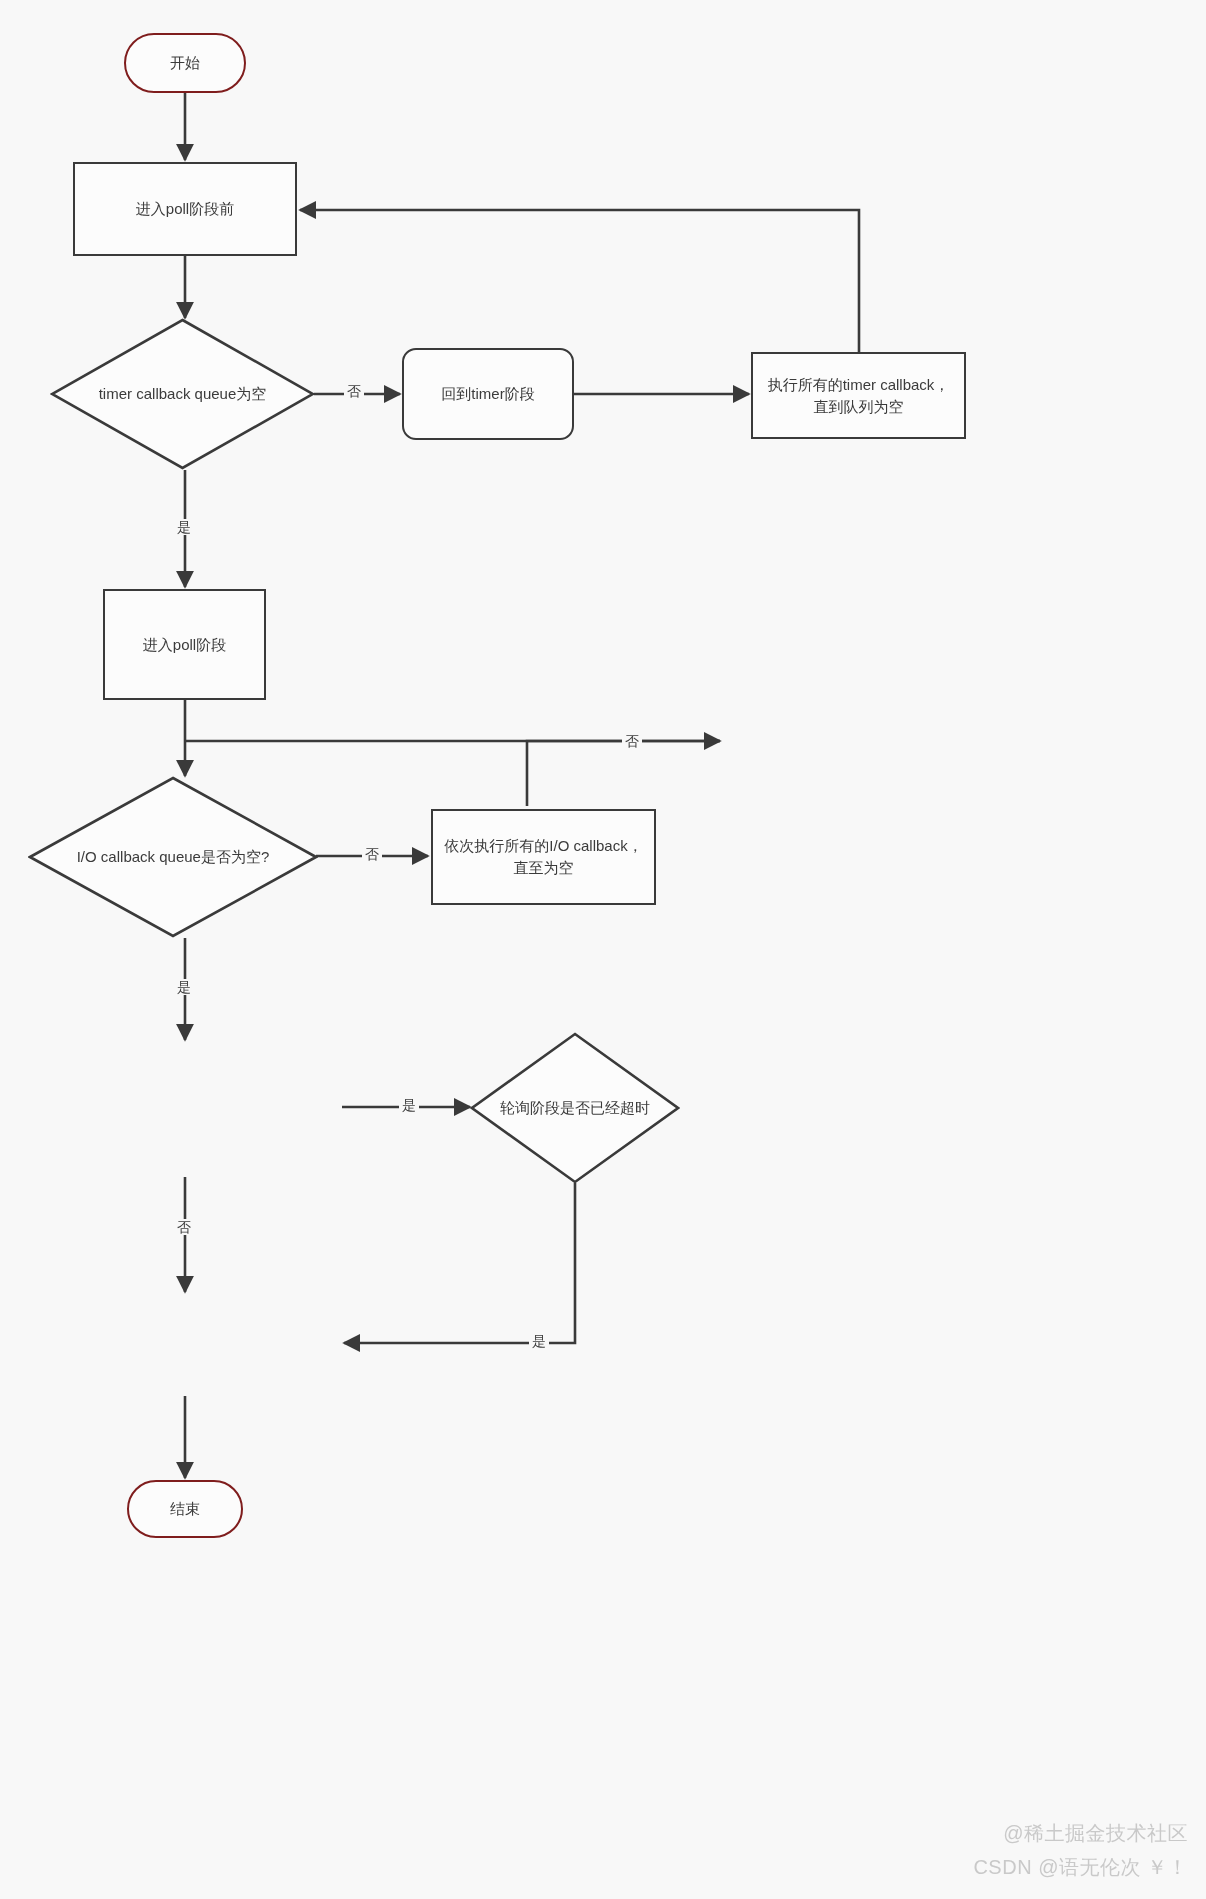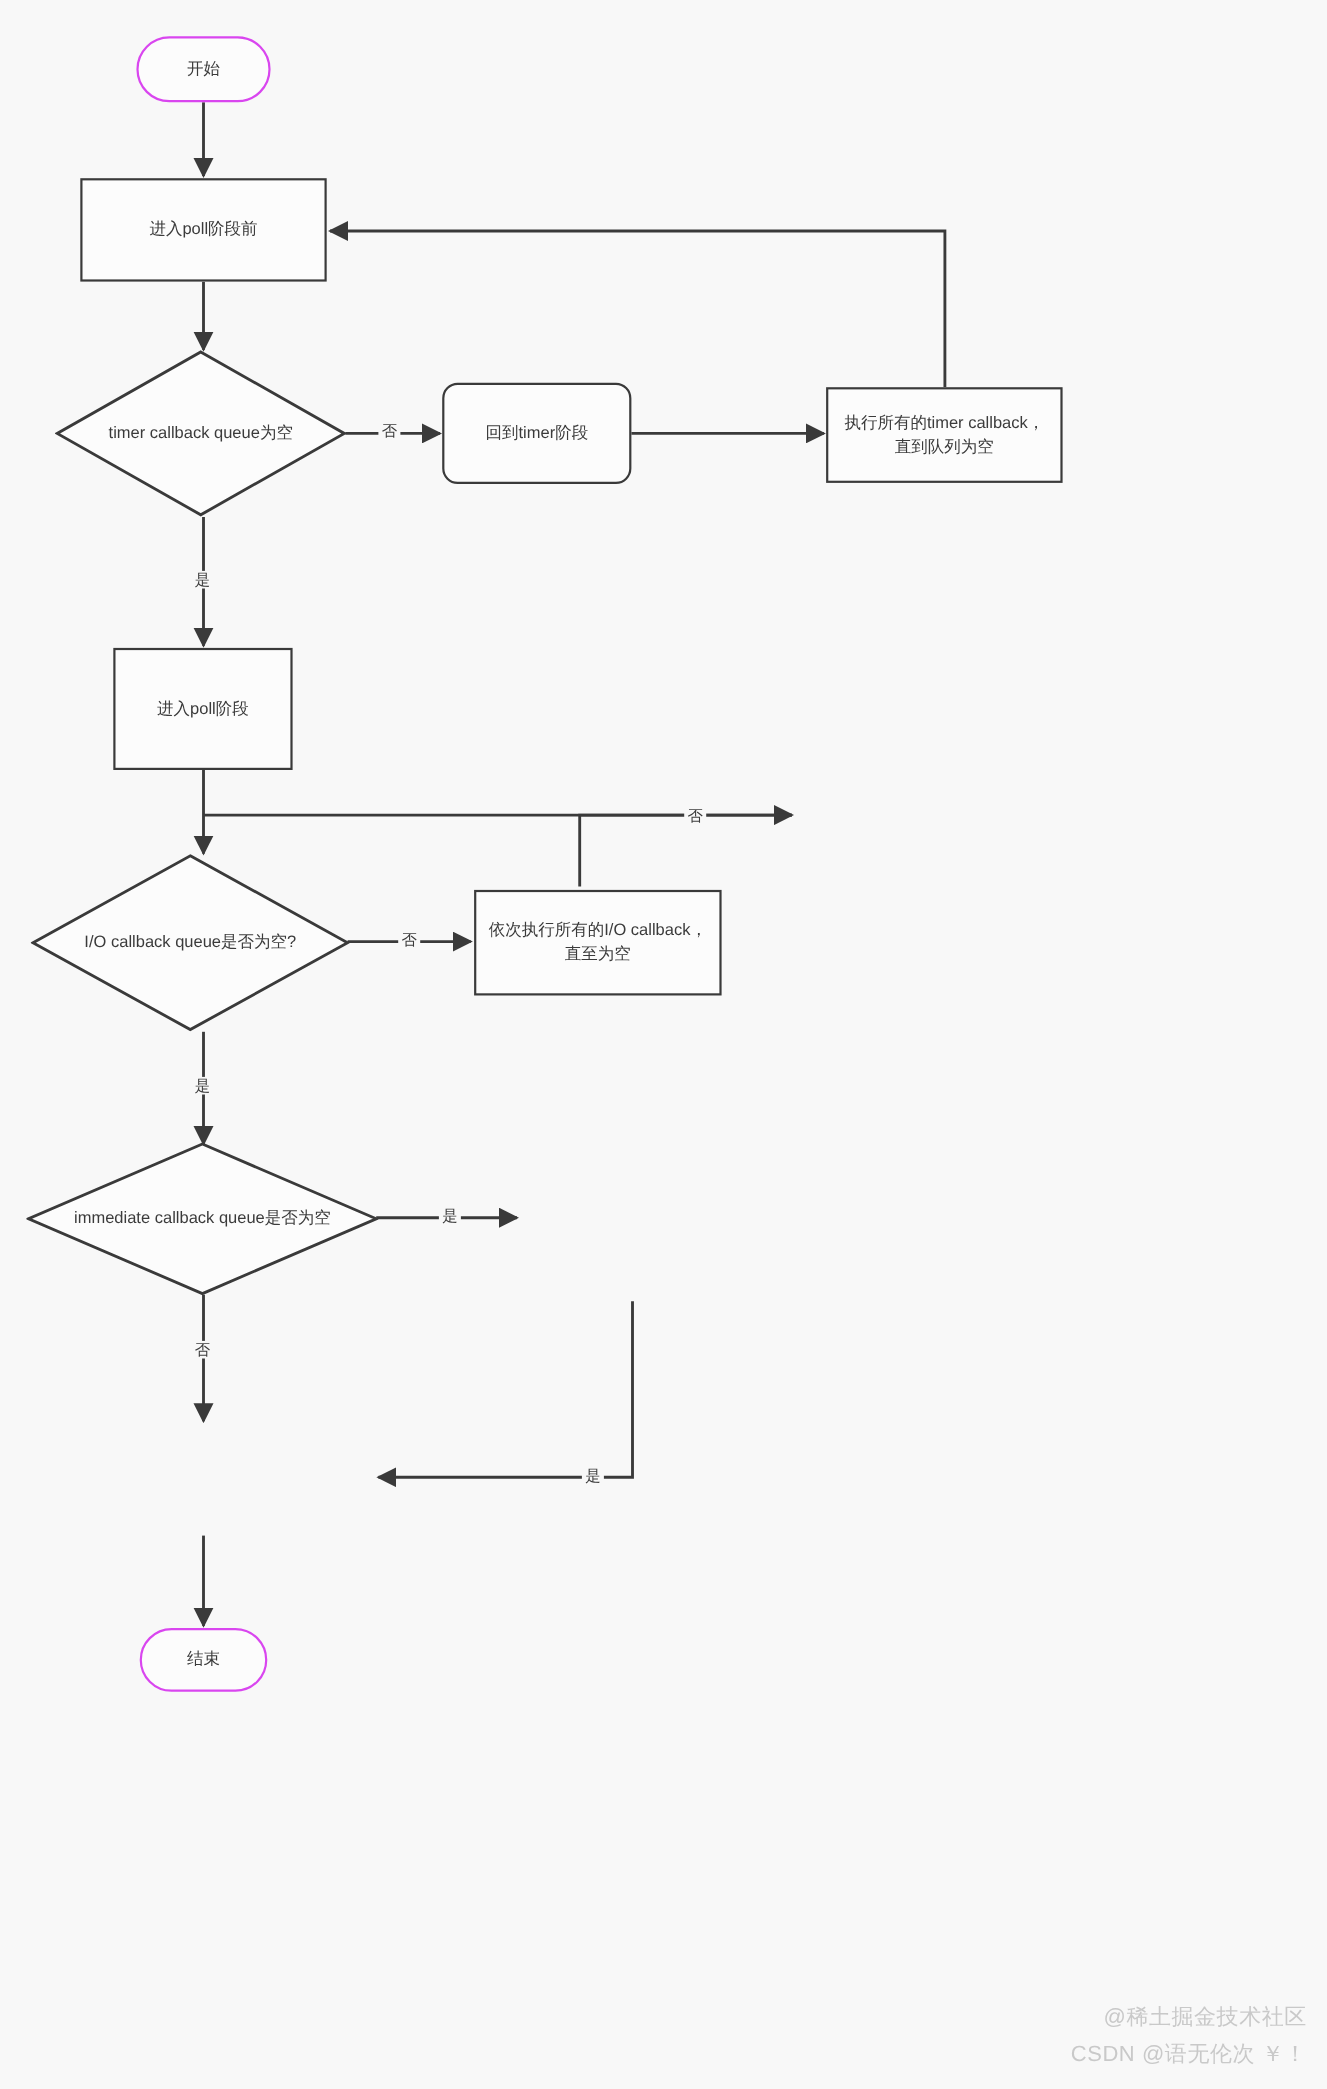--- a/index.html
+++ b/index.html
@@ -35,21 +35,21 @@
     font-size: 15px;
     line-height: 1.45;
     z-index: 3;
   }
   .node.rect {
     background: #fcfcfc;
     border: 2px solid #3a3a3a;
   }
   .node.terminator {
     background: #fcfcfc;
-    border: 2px solid #d946ef;
+    border: 2px solid #7f1d1d;
     border-radius: 30px;
     text-align: right;
   }
   .node.diamond-wrap {
     background: transparent;
     border: none;
   }
   .diamond-shape {
     position: absolute;
     left: 0;
@@ -167,27 +167,27 @@
     <svg class="diamond-shape" viewBox="0 0 290 162" preserveAspectRatio="none">
       <polygon points="145,2 288,81 145,160 2,81" fill="#fcfcfc" stroke="#3a3a3a" stroke-width="2.6"></polygon>
     </svg>
     <span class="diamond-label">I/O callback queue是否为空?</span>
   </div>
 
   <div class="node rect" style="left:431px; top:809px; width:225px; height:96px; padding:0 10px;">
     <span>依次执行所有的I/O callback，直至为空</span>
   </div>
 
-  <div class="node diamond-wrap" style="left:24px; top:1038px; width:320px; height:140px;">
-    <svg class="diamond-shape" viewBox="0 0 320 140" preserveAspectRatio="none">
-      <polygon points="160,2 318,70 160,138 2,70" fill="#fcfcfc" stroke="#3a3a3a" stroke-width="2.6"></polygon>
+
+  <div class="node diamond-wrap" style="left:470px; top:1032px; width:210px; height:152px;">
+    <svg class="diamond-shape" viewBox="0 0 210 152" preserveAspectRatio="none">
+      <polygon points="105,2 208,76 105,150 2,76" fill="#fcfcfc" stroke="#3a3a3a" stroke-width="2.6"></polygon>
     </svg>
-    <span class="diamond-label">immediate callback queue是否为空</span>
-  </div>
-
+    <span class="diamond-label">轮询阶段是否已经超时</span>
+  </div>
 
 
   <div class="node terminator" style="left:127px; top:1480px; width:116px; height:58px;">
     <span>结束</span>
   </div>
 
   <div class="edge-label" style="left:344px; top:383px;">否</div>
 
   <div class="edge-label" style="left:174px; top:519px;">是</div>
 

